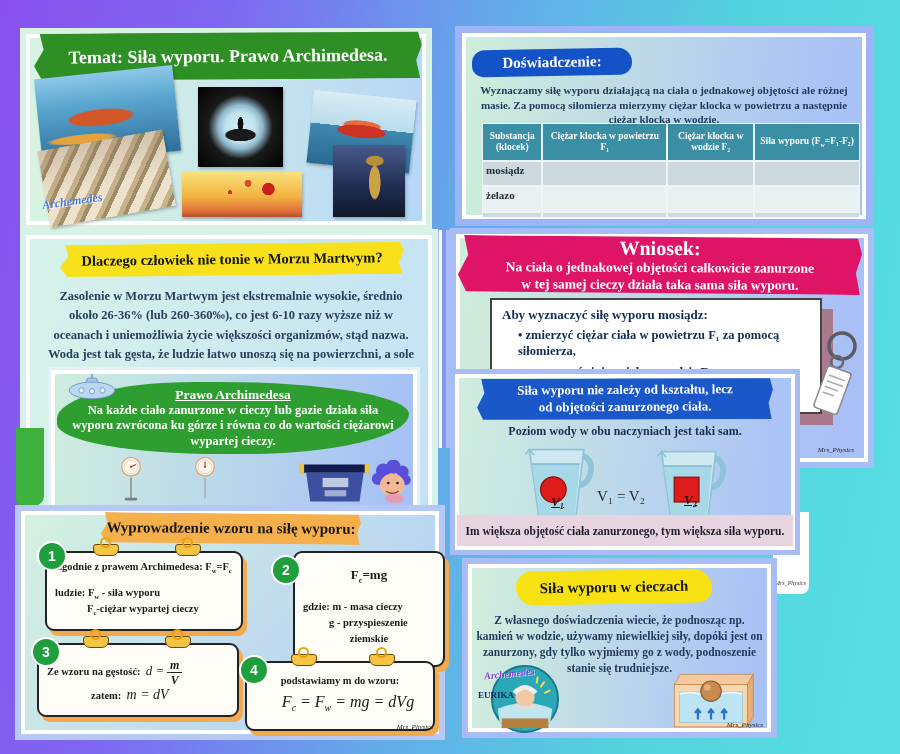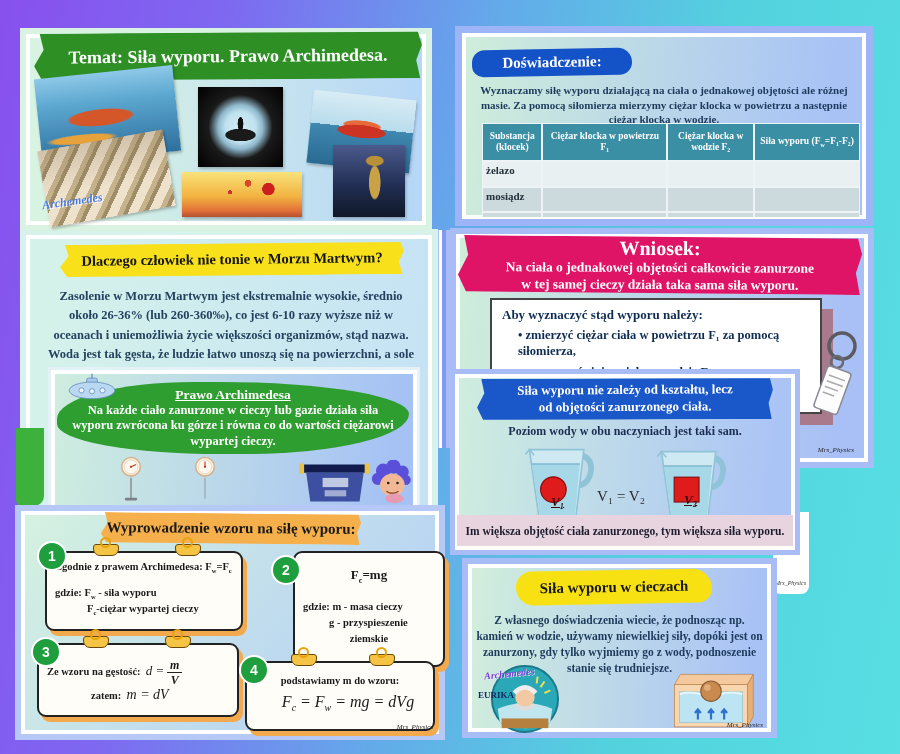--- a/index.html
+++ b/index.html
@@ -129,28 +129,28 @@
     <div class="abs para">Wyznaczamy siłę wyporu działającą na ciała o jednakowej objętości ale różnej masie. Za pomocą siłomierza mierzymy ciężar klocka w powietrzu a następnie ciężar klocka w wodzie.</div>
     <div id="tbl" class="abs">
       <div class="trow hrow">
         <div class="tcell">Substancja (klocek)</div>
         <div class="tcell">Ciężar klocka w powietrzu F₁</div>
         <div class="tcell">Ciężar klocka w wodzie F₂</div>
         <div class="tcell">
           <span><span>Siła wyporu (F</span><sub>w</sub><span>=F₁-F₂)</span></span>
         </div>
       </div>
+      <div class="trow r1">
+        <div class="tcell">mosiądz</div>
+        <div class="tcell"></div>
+        <div class="tcell"></div>
+        <div class="tcell"></div>
+      </div>
       <div class="trow r2">
         <div class="tcell">żelazo</div>
-        <div class="tcell"></div>
-        <div class="tcell"></div>
-        <div class="tcell"></div>
-      </div>
-      <div class="trow r1">
-        <div class="tcell">mosiądz</div>
         <div class="tcell"></div>
         <div class="tcell"></div>
         <div class="tcell"></div>
       </div>
       <div class="trow r3">
         <div class="tcell"></div>
           <div class="tcell"></div>
         <div class="tcell"></div>
           <div class="tcell"></div>
       </div>
@@ -166,21 +166,21 @@
   </div>
 
   <div id="s5" class="slide">
     <div class="inner"></div>
     <div class="abs banner torn ctr">
       <span class="t">Wniosek:</span>
       <span class="st">Na ciała o jednakowej objętości całkowicie zanurzone</span>
       <span class="st">w tej samej cieczy działa taka sama siła wyporu.</span>
     </div>
     <div class="abs wbox">
-      <div class="bt">Aby wyznaczyć stąd wyporu należy:</div>
+      <div class="bt">Aby wyznaczyć siłę wyporu mosiądz:</div>
       <div class="bullet">zmierzyć ciężar ciała w powietrzu F₁ za pomocą siłomierza,</div>
       <div class="bullet">wyznaczyć ciężar ciała w wodzie F₂</div>
     </div>
     <svg class="abs" style="left:352px;top:94px;width:58px;height:92px;" viewBox="0 0 58 92">
       <circle cx="34" cy="18" r="13" fill="none" stroke="#5a5a60" stroke-width="3.5"></circle>
       <circle cx="29" cy="34" r="6" fill="none" stroke="#6a6a72" stroke-width="2.5"></circle>
       <g transform="rotate(20 24 62)">
         <rect x="12" y="40" width="25" height="44" rx="3" fill="#fdfdfd" stroke="#8a8a92" stroke-width="1.5"></rect>
         <line x1="16" y1="49" x2="33" y2="49" stroke="#aaa" stroke-width="1.5"></line>
         <line x1="16" y1="55" x2="33" y2="55" stroke="#aaa" stroke-width="1.5"></line>
@@ -274,21 +274,21 @@
   <div id="s7" class="slide">
     <div class="inner"></div>
     <div class="abs banner torn ctr">
       <span>Wyprowadzenie wzoru na siłę wyporu:</span>
     </div>
 
     <div class="card" style="left:24px;top:40px;width:194px;height:76px;">
       <span class="clip" style="left:46px;top:-9px;"></span>
       <span class="clip" style="left:128px;top:-9px;"></span>
       <span class="cline" style="left:8px;top:8px;"><span>Zgodnie z prawem Archimedesa:  F</span><sub>w</sub><span>=F</span><sub>c</sub></span>
-      <span class="cline" style="left:8px;top:34px;"><span>gdzie:  F</span><sub>w</sub><span> - siła wyporu</span></span>
+      <span class="cline" style="left:8px;top:34px;"><span>ludzie:  F</span><sub>w</sub><span> - siła wyporu</span></span>
       <span class="cline" style="left:40px;top:50px;"><span>F</span><sub>c</sub><span>-ciężar wypartej cieczy</span></span>
     </div>
     <span class="numc" style="left:16px;top:30px;">1</span>
 
     <div class="card" style="left:256px;top:40px;width:148px;height:112px;margin-left:16px;">
       <span class="cline" style="left:0;right:0;top:14px;text-align:center;font-size:13px;"><span>F</span><sub>c</sub><span>=mg</span></span>
       <span class="cline" style="left:8px;top:48px;">gdzie: m - masa cieczy</span>
       <span class="cline" style="left:34px;top:64px;">g - przyspieszenie</span>
       <span class="cline" style="left:0;right:0;top:80px;text-align:center;">ziemskie</span>
     </div>

